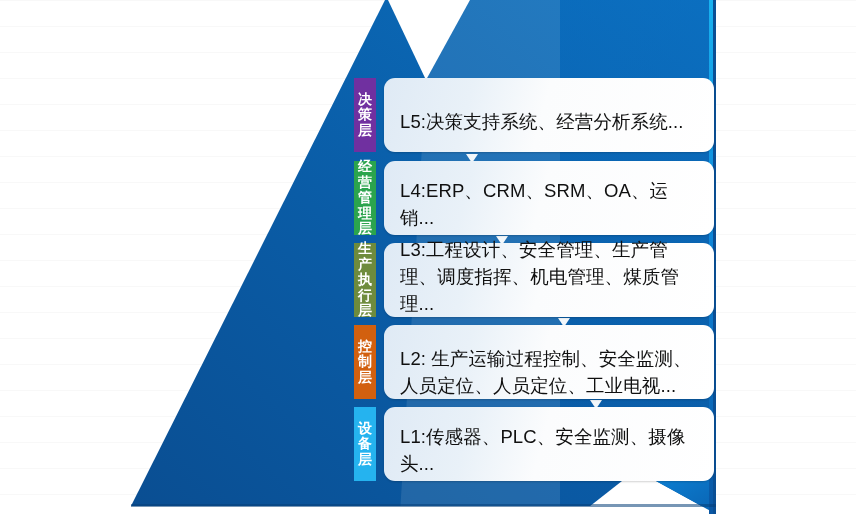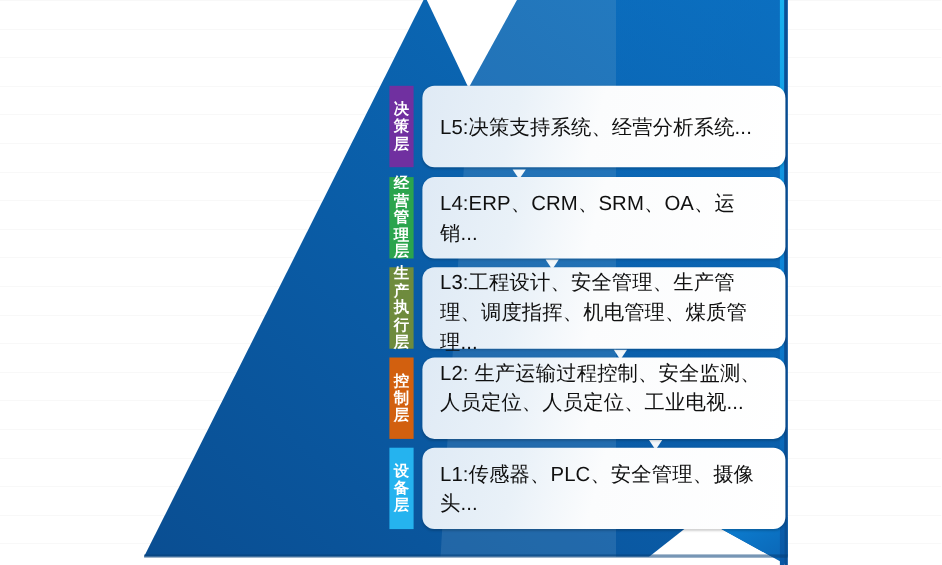--- a/index.html
+++ b/index.html
@@ -59,21 +59,21 @@
     box-sizing: border-box;
   }
   .tag span { display: block; }
   .card {
     flex: 1;
     border-radius: 11px;
     background: linear-gradient(105deg, #dfeaf5 0%, #e9f1f8 26%, #fbfcfd 48%, #ffffff 100%);
     box-shadow: 0 1px 2px rgba(0,0,0,0.18);
     display: flex;
     align-items: center;
-    padding: 0 14px 0 16px;
+    padding: 12px 14px 0 16px;
     box-sizing: border-box;
     margin-left: 8px;
   }
   .card-text {
     color: #101010;
     font-size: 18.5px;
     line-height: 27px;
     letter-spacing: 0.1px;
   }
   
@@ -82,21 +82,21 @@
   #row3 { left: 354px; top: 243px; width: 360px; height: 74px; }
   #row4 { left: 354px; top: 325px; width: 360px; height: 74px; }
   #row5 { left: 354px; top: 407px; width: 360px; height: 74px; }
 
   #row1 .tag { background: #7030a0; }
   #row2 .tag { background: #2ba44d; }
   #row3 .tag { background: #6e8b3d; }
   #row4 .tag { background: #d2600f; }
   #row5 .tag { background: #25b3ef; }
 
-  #row3 .card, #row4 .card { align-items: flex-start; }
+  #row3 .card, #row4 .card { align-items: flex-end; }
 
   .marker {
     position: absolute;
     width: 0; height: 0;
     border-left: 6px solid transparent;
     border-right: 6px solid transparent;
     border-top: 9px solid #ffffff;
     opacity: 0.95;
   }
 </style>
@@ -211,17 +211,17 @@
     </div>
   </div>
 
   <div class="row" id="row5">
     <div class="tag">
       <span>设</span>
       <span>备</span>
       <span>层</span>
     </div>
     <div class="card">
-      <div class="card-text">L1:传感器、PLC、安全管理、摄像头...</div>
+      <div class="card-text">L1:传感器、PLC、安全监测、摄像头...</div>
     </div>
   </div>
 
 </div>
 
 </body></html>

